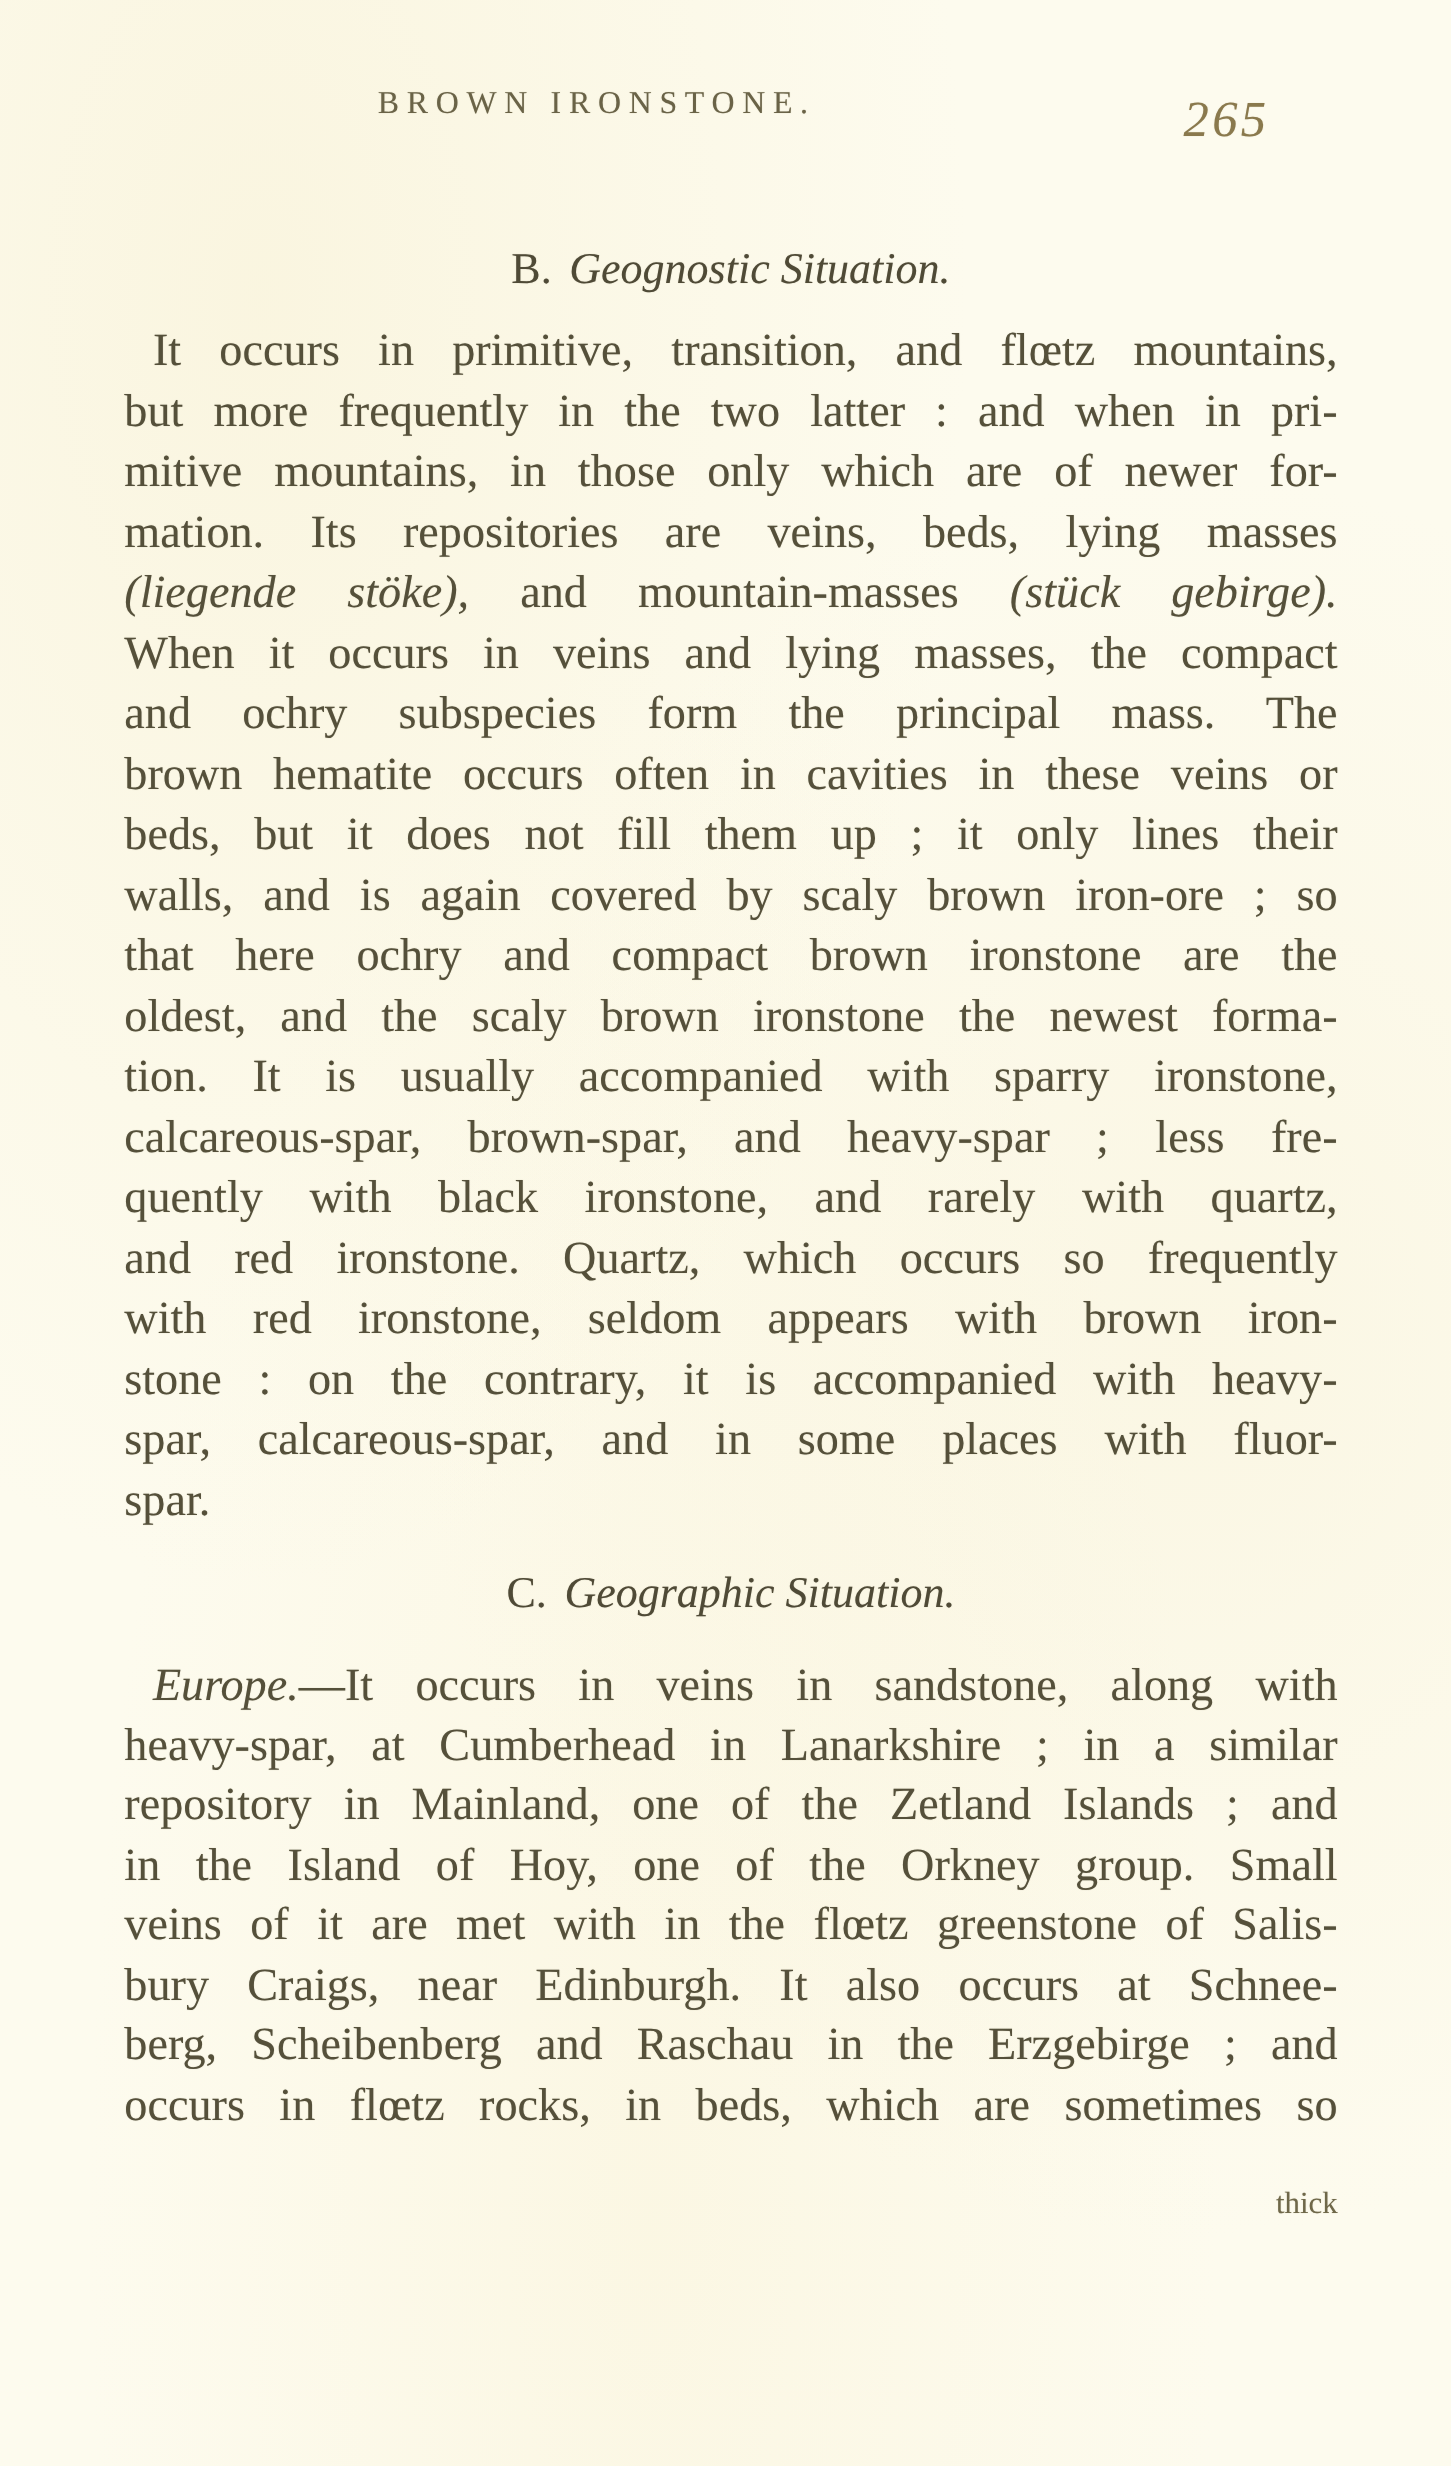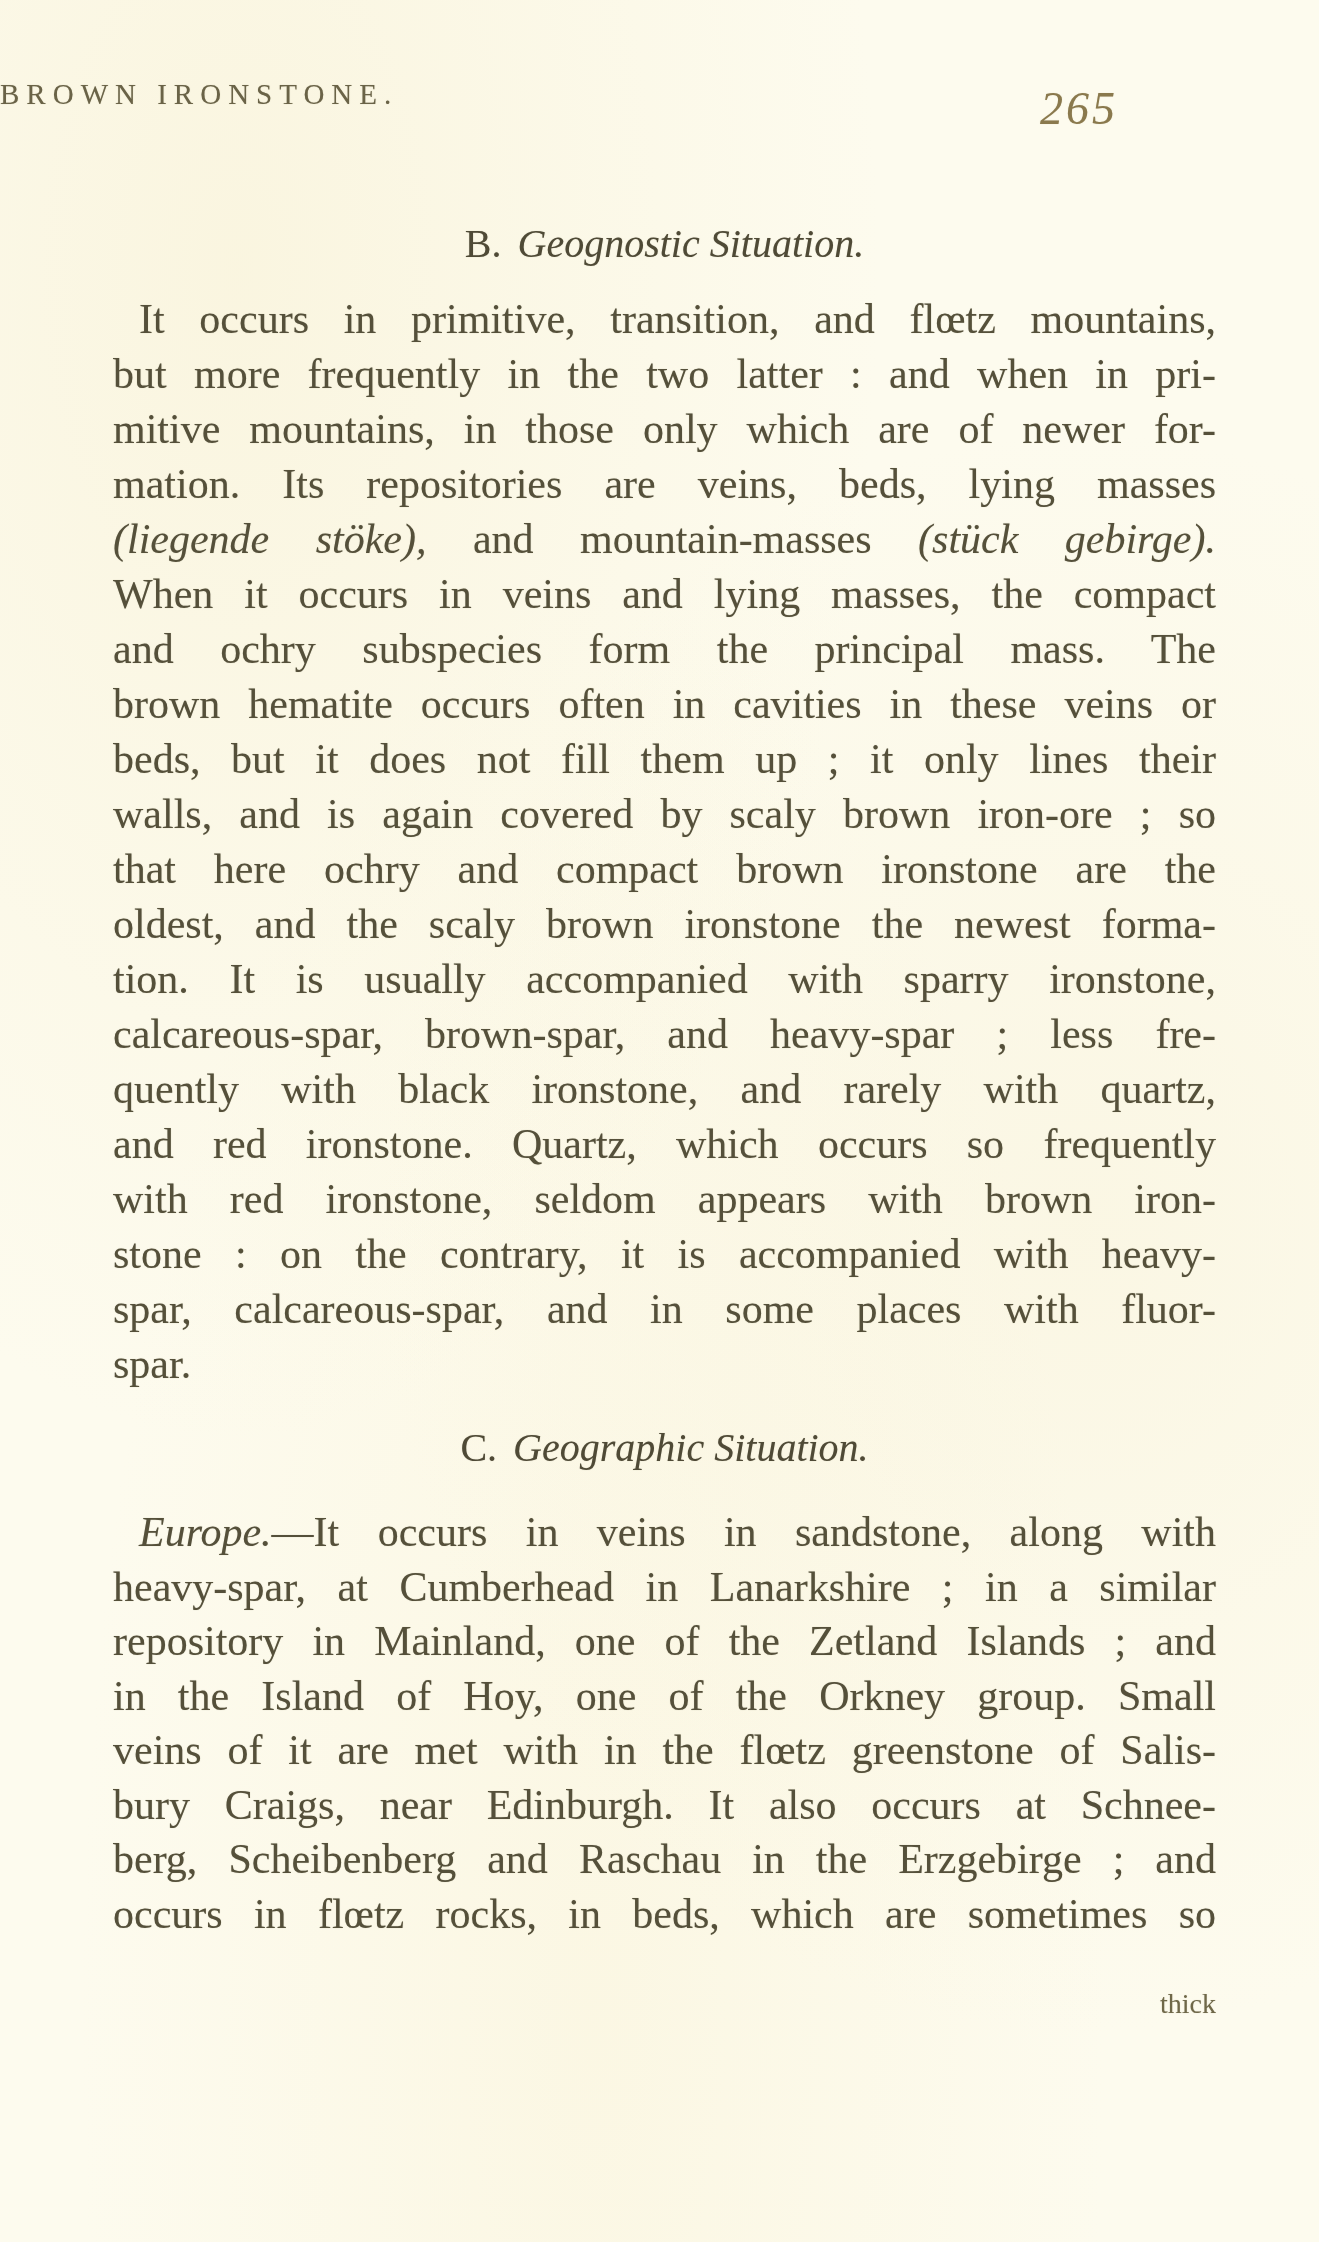--- a/index.html
+++ b/index.html
@@ -13,27 +13,27 @@
       radial-gradient(ellipse at 82% 55%, rgba(247,240,212,0.40), transparent 46%),
       radial-gradient(ellipse at 45% 90%, rgba(249,242,214,0.45), transparent 50%),
       #fdfbee;
   }
   .page {
     position: absolute; inset: 0;
     color: #56503a;
   }
   .running-head {
     position: absolute; top: 78px; left: 0; width: 1085px;
-    text-align: left;
+    text-align: center;
     font-size: 29px; letter-spacing: 7px;
     color: #6a6347;
     text-shadow: 0 0 1px rgba(106,99,71,0.35);
   }
   .folio {
-    position: absolute; top: 82px; left: 1040px;
+    position: absolute; top: 82px; left: 1076px;
     font-size: 46px; font-style: italic;
     color: #8a794d; letter-spacing: 3px;
     text-shadow: 0 0 1px rgba(138,121,77,0.3);
   }
   .heading {
     position: absolute; left: 113px; width: 1103px;
     text-align: center;
     font-size: 40px; color: #4f4a36;
     text-shadow: 0 0 1px rgba(79,74,54,0.3);
     font-family: Liberation Serif, serif;

